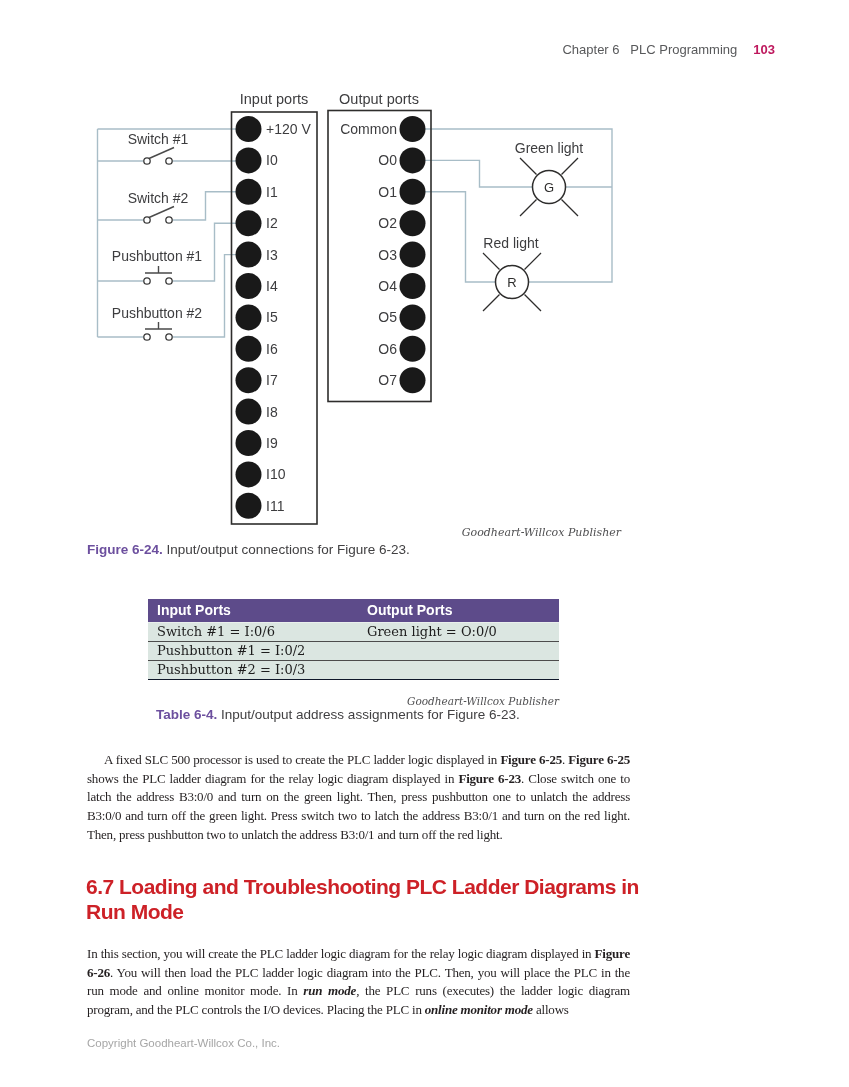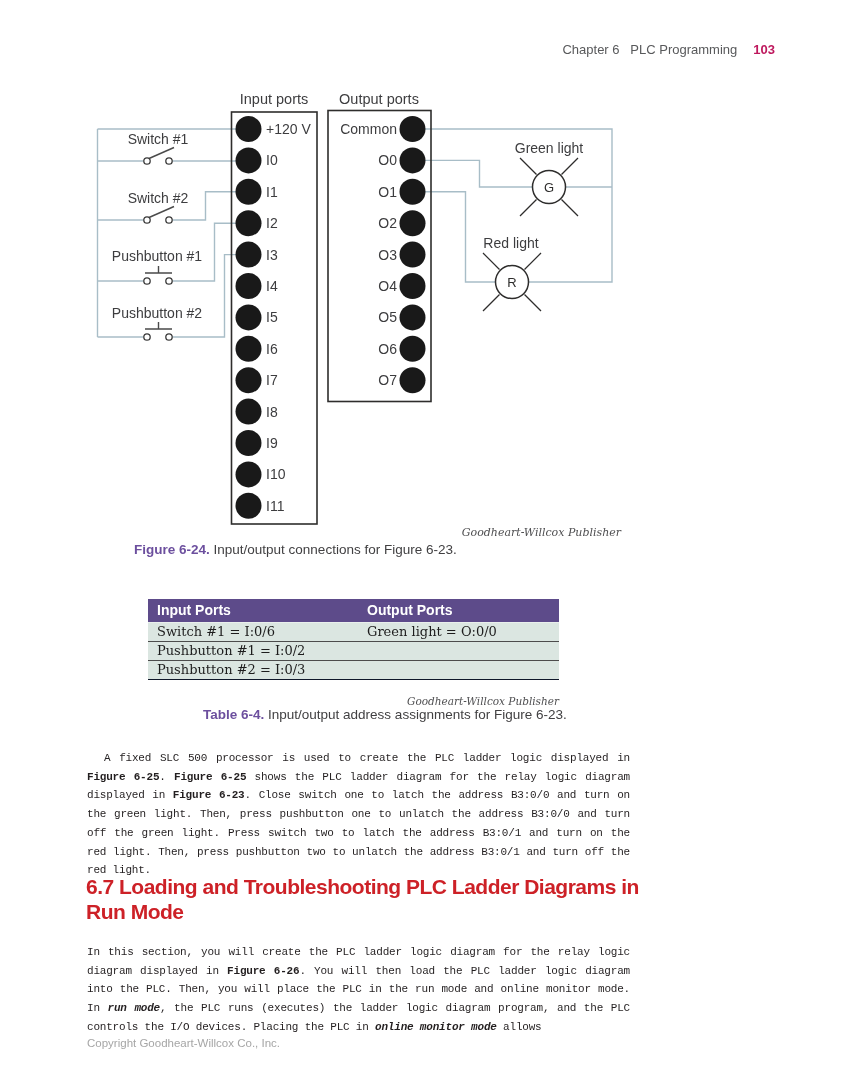--- a/index.html
+++ b/index.html
@@ -16,37 +16,37 @@
   .pin{fill:#191919;}
   .contact{fill:#ffffff;stroke:#3a3a3a;stroke-width:1.3;}
   .sym{stroke:#4a4a4a;stroke-width:1.4;fill:none;}
   .ray{stroke:#2e2d2c;stroke-width:1.2;}
   .lamp{fill:#ffffff;stroke:#2e2d2c;stroke-width:1.5;}
   text.dlabel{font-family:"Liberation Sans",sans-serif;font-size:14px;fill:#3d3d3f;}
   text.dtitle{font-family:"Liberation Sans",sans-serif;font-size:14.5px;fill:#3d3d3f;}
   text.lampletter{font-family:"Liberation Sans",sans-serif;font-size:13px;fill:#2e2d2c;}
   text.svgcredit{font-family:"DejaVu Serif",serif;font-style:italic;font-size:11px;fill:#4f4f51;}
   
-  .caption{position:absolute;font-size:13.5px;color:#414042;margin-left:47px;}
+  .caption{position:absolute;font-size:13.5px;color:#414042;}
   .caption .cap-label{font-weight:bold;color:#6c4f9e;}
   .fig-cap{left:87px;top:542px;}
   .tab-cap{left:156px;top:707px;}
   
   .io-table{position:absolute;left:148px;top:599px;width:411px;border-collapse:collapse;table-layout:fixed;}
   .io-table th{background:#5d4b8a;color:#ffffff;font-size:14px;font-weight:bold;text-align:left;
                padding:3px 0 4px 9px;border:none;}
   .io-table td{background:#dbe6e1;font-family:"DejaVu Serif",serif;font-size:13px;color:#1d1d1d;
                padding:1px 0 2px 9px;height:15px;border-top:1px solid #4c4c4c;}
   .io-table tr.first td{border-top:1.5px solid #e9efec;}
   .io-table tr.last td{border-bottom:1px solid #0f172a;}
   .table-credit{position:absolute;left:148px;top:695px;width:411px;text-align:right;
                 font-family:"DejaVu Serif",serif;font-style:italic;font-size:10.5px;color:#4f4f51;}
   
   .body-par{position:absolute;left:87px;width:543px;text-align:justify;
-            font-family:Liberation Mono, monospace;font-size:11px;line-height:18.7px;
+            font-family:Liberation Serif, serif;font-size:13px;line-height:18.7px;
             color:#231f20;letter-spacing:-0.2px;overflow:hidden;}
   #p1{top:738px;height:134px;text-indent:17px;}
   #p2{top:932px;height:95px;}
   .body-par .b{font-weight:bold;}
   .body-par .bi{font-weight:bold;font-style:italic;}
   
   .sec-head{position:absolute;left:86px;top:874px;width:578px;
             font-size:21px;font-weight:bold;color:#cd2127;line-height:25px;
             letter-spacing:-0.5px;}
   

